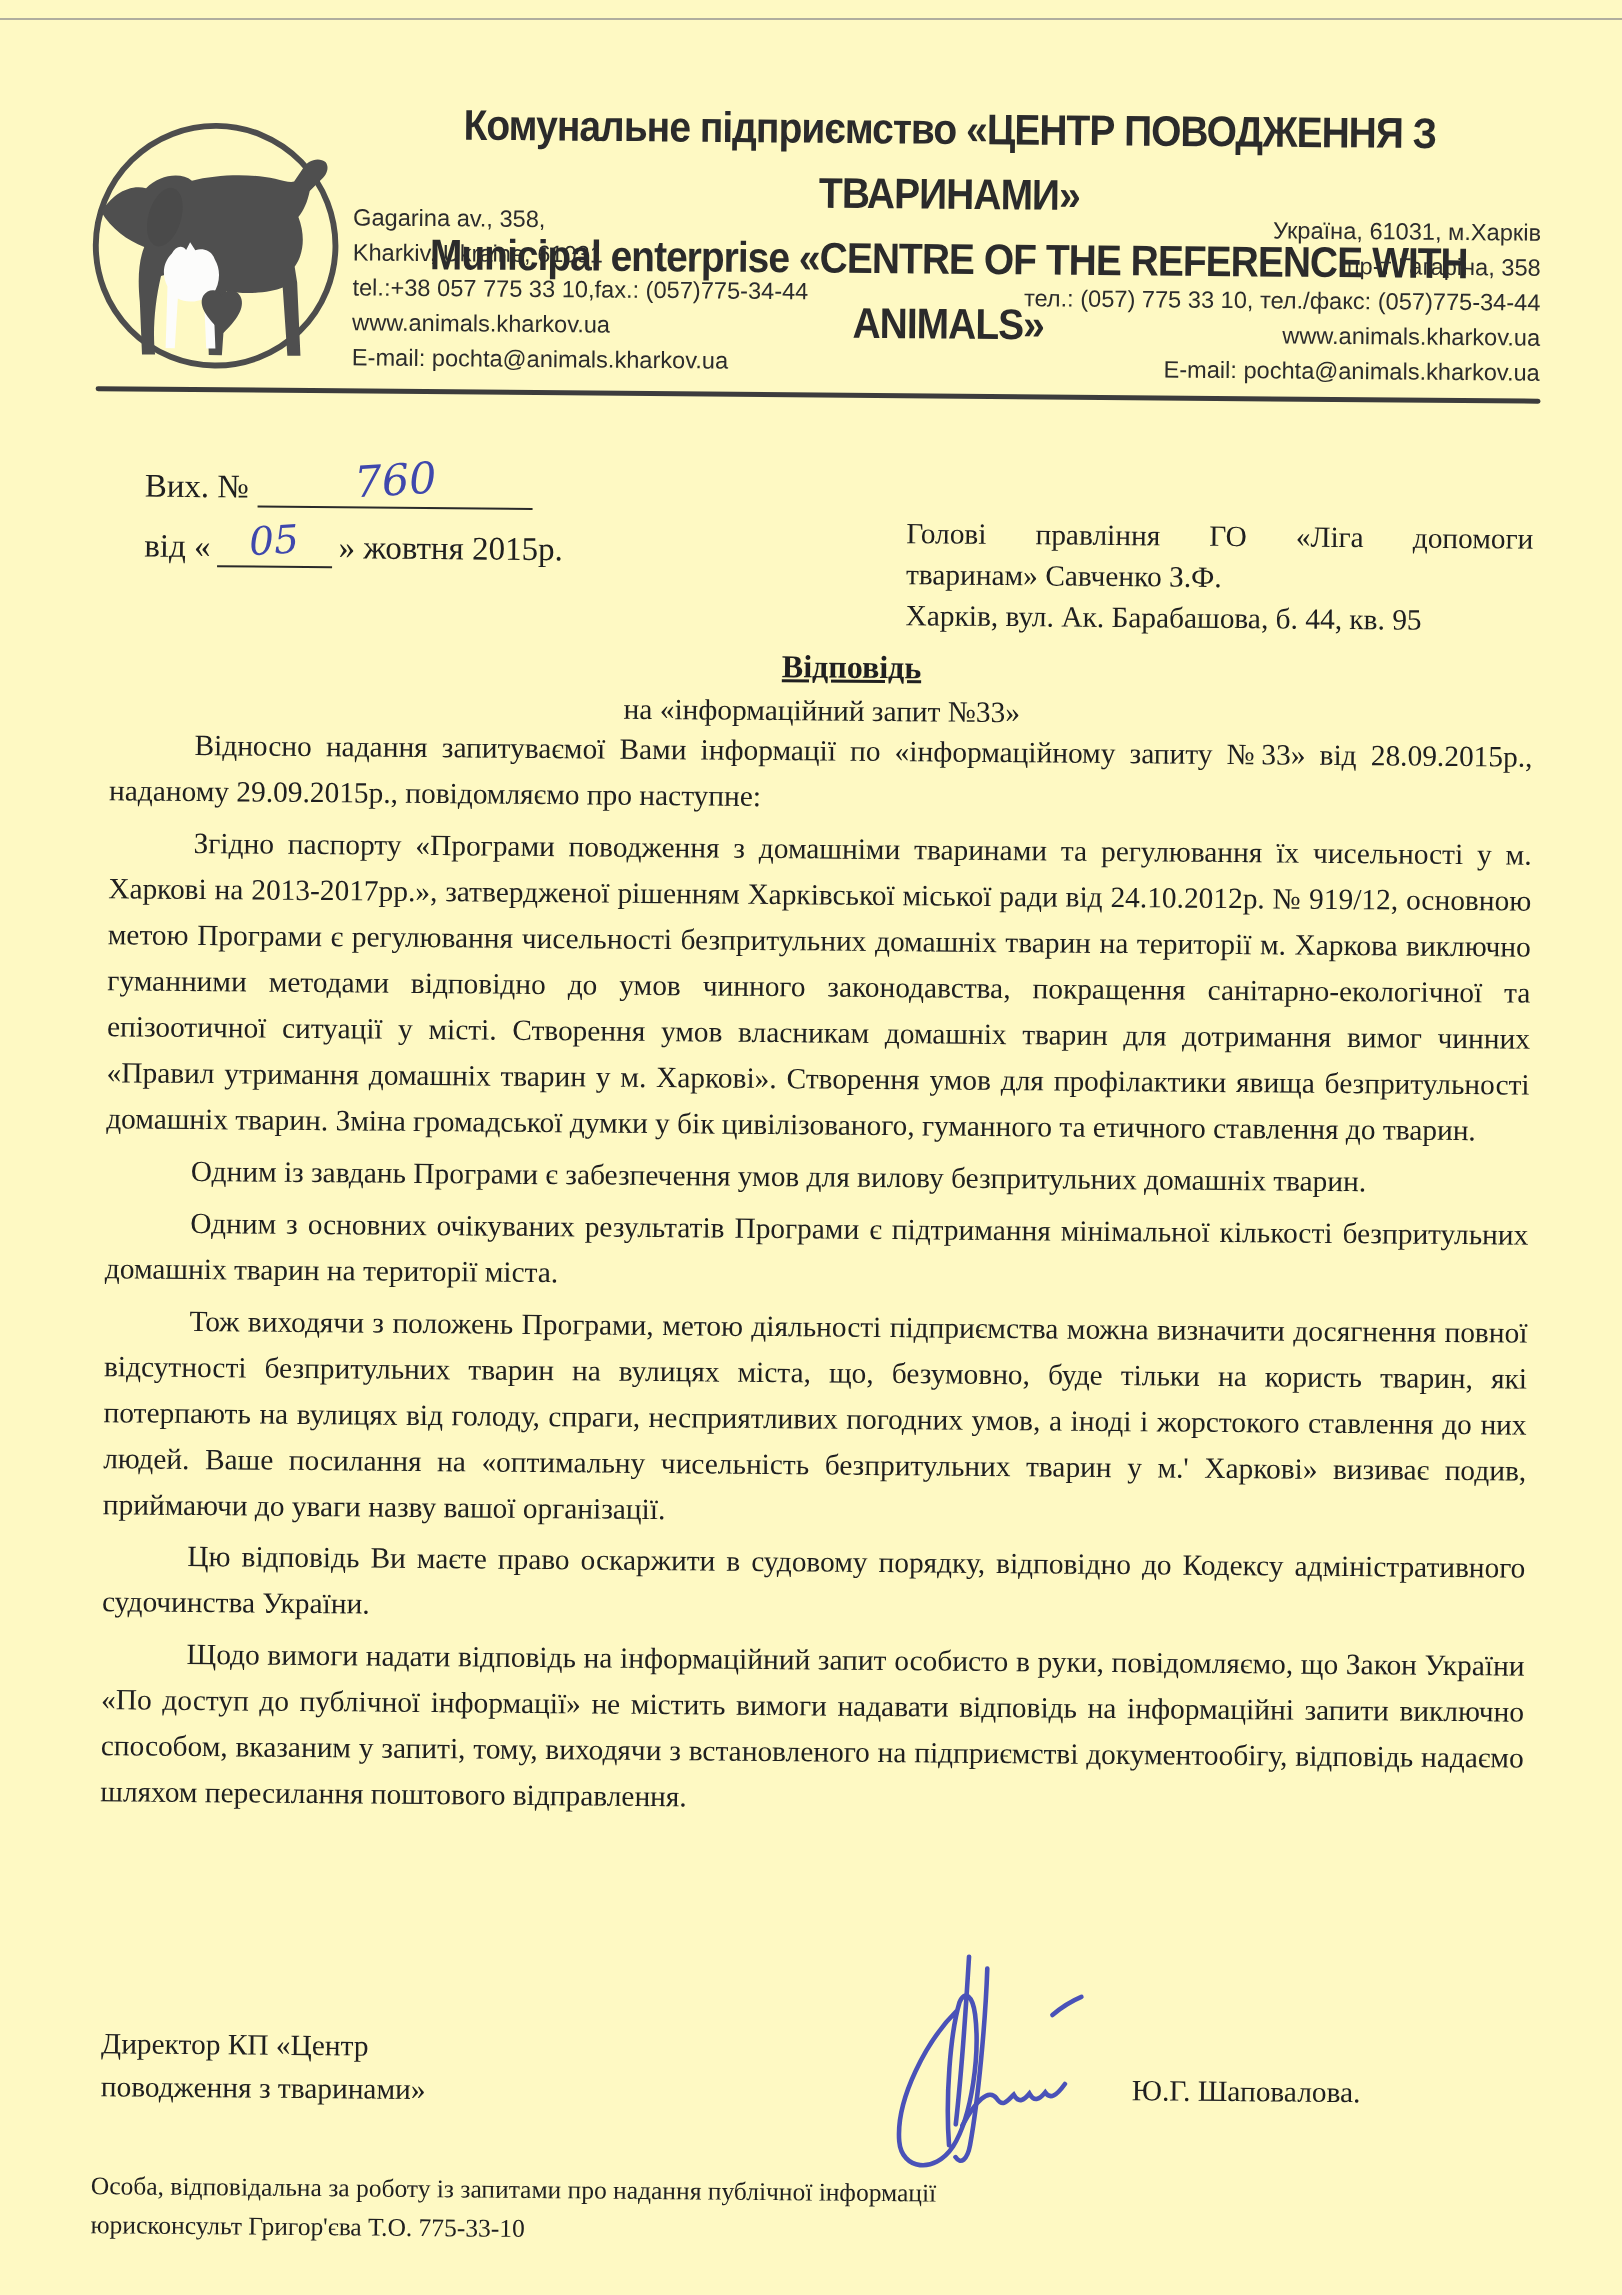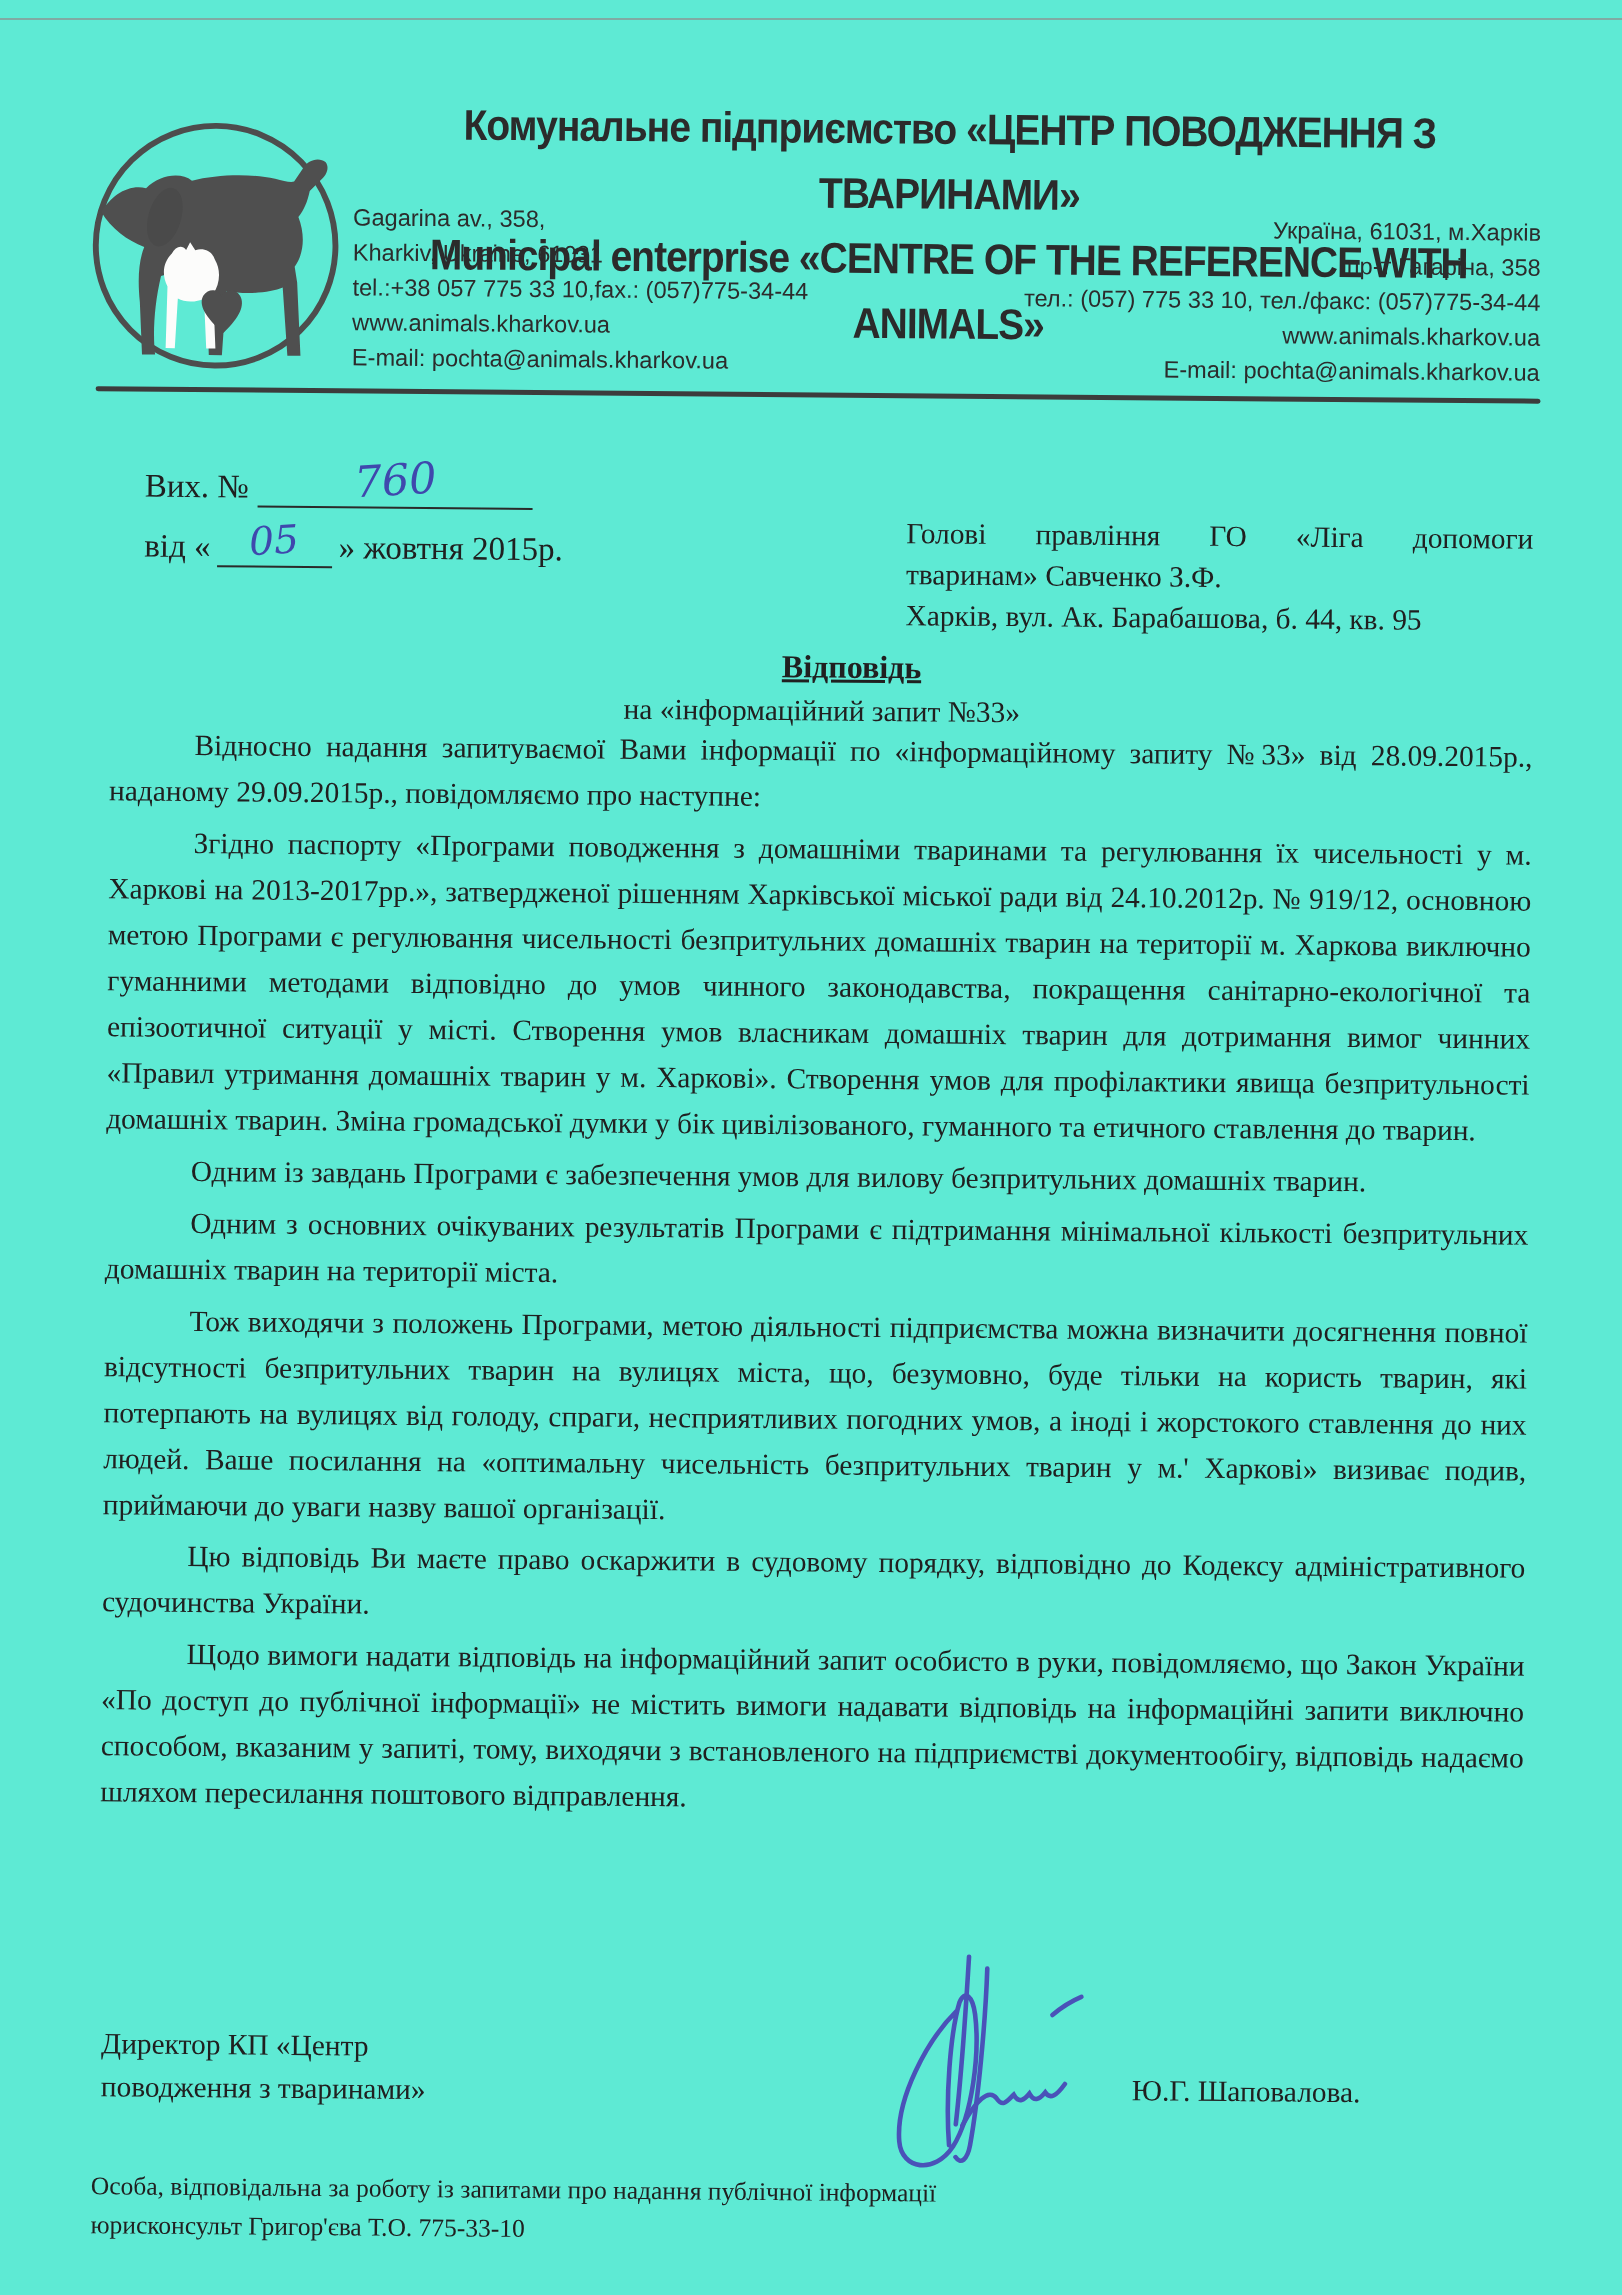--- a/index.html
+++ b/index.html
@@ -1,18 +1,18 @@
 <!DOCTYPE html>
 <html style="font-size:10.5px"><head>
 <meta charset="utf-8">
 <style>
   html,body{margin:0;padding:0;background:#e8e8e6;}
   .page{
     position:relative;width:1623px;height:2295px;margin:0 auto;
-    background:#5eead4;overflow:hidden;
+    background:#fef9c3;overflow:hidden;
     font-family:"Liberation Serif", serif;color:#202020;
   }
   .scan-edge-top{position:absolute;left:0;top:18.3px;width:1623px;height:2px;background:#8f8f8f;opacity:.7;}
   .content{position:absolute;left:0;top:0;width:1623px;height:2295px;transform:rotate(0.5deg);transform-origin:196px 0;}
 
   
   .logo{position:absolute;left:77px;top:82px;width:275px;height:314px;}
   .org-names{position:absolute;left:357px;top:90px;width:1188px;text-align:center;
     font-family:"Liberation Sans", sans-serif;font-weight:800;color:#2b2b2b;
     font-size:39px;line-height:59px;letter-spacing:-1px;transform:scaleY(1.1);transform-origin:top;}

